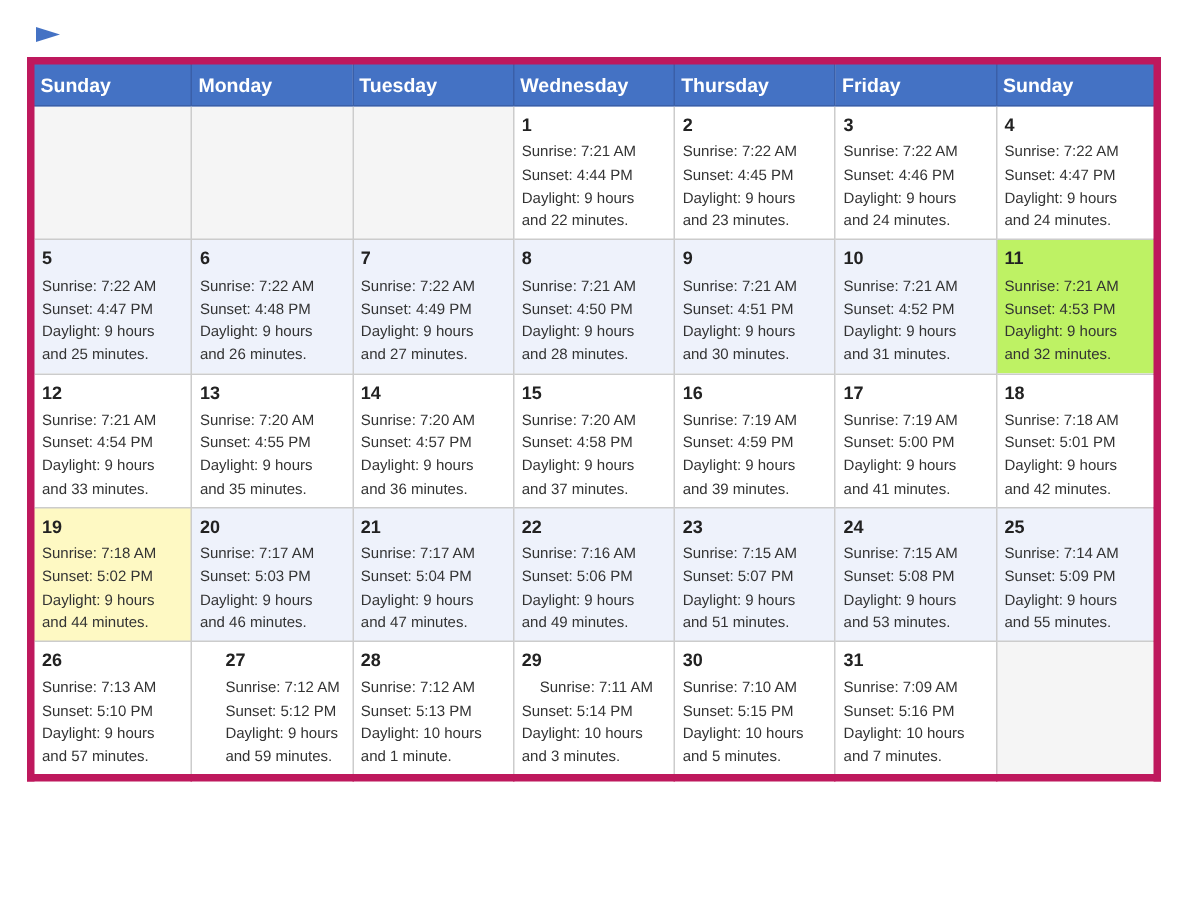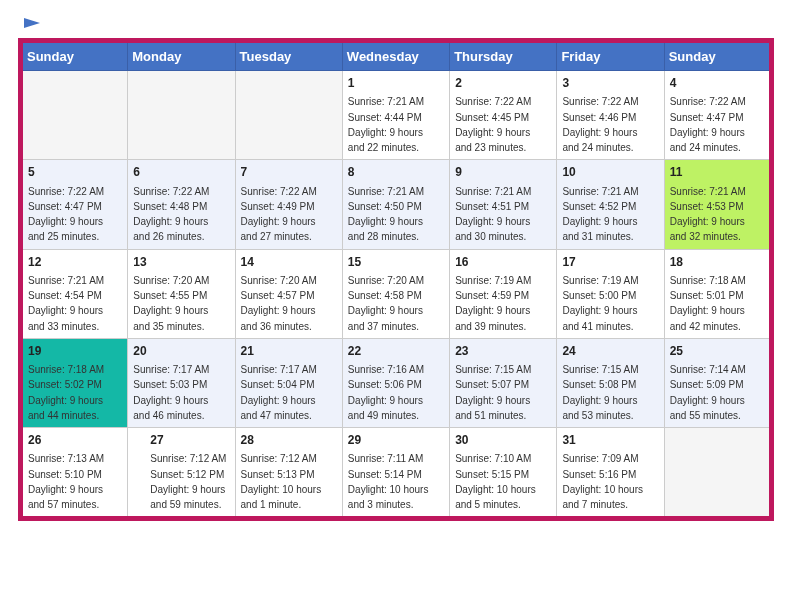--- a/index.html
+++ b/index.html
@@ -217,21 +217,21 @@
           <td style="background: rgb(255, 255, 255);"><span class="day-num">17</span><span class="day-info" style="white-space: pre-line;">Sunrise: 7:19 AM
 Sunset: 5:00 PM
 Daylight: 9 hours
 and 41 minutes.</span></td>
           <td style="background: rgb(255, 255, 255);"><span class="day-num">18</span><span class="day-info" style="white-space: pre-line;">Sunrise: 7:18 AM
 Sunset: 5:01 PM
 Daylight: 9 hours
 and 42 minutes.</span></td>
         </tr>
         <tr>
-          <td style="background: #14b8a6; margin-left: 12px;"><span class="day-num">19</span><span class="day-info" style="white-space: pre-line;">Sunrise: 7:18 AM
+          <td style="background: #fef9c3; margin-left: 12px;"><span class="day-num">19</span><span class="day-info" style="white-space: pre-line;">Sunrise: 7:18 AM
 Sunset: 5:02 PM
 Daylight: 9 hours
 and 44 minutes.</span></td>
           <td style="background: rgb(238, 242, 251);"><span class="day-num">20</span><span class="day-info" style="white-space: pre-line;">Sunrise: 7:17 AM
 Sunset: 5:03 PM
 Daylight: 9 hours
 and 46 minutes.</span></td>
           <td style="background: rgb(238, 242, 251);"><span class="day-num">21</span><span class="day-info" style="white-space: pre-line;">Sunrise: 7:17 AM
 Sunset: 5:04 PM
 Daylight: 9 hours
@@ -259,21 +259,21 @@
 Daylight: 9 hours
 and 57 minutes.</span></td>
           <td style="background: rgb(255, 255, 255); padding-left: 22px;"><span class="day-num">27</span><span class="day-info" style="white-space: pre-line;">Sunrise: 7:12 AM
 Sunset: 5:12 PM
 Daylight: 9 hours
 and 59 minutes.</span></td>
           <td style="background: rgb(255, 255, 255);"><span class="day-num">28</span><span class="day-info" style="white-space: pre-line;">Sunrise: 7:12 AM
 Sunset: 5:13 PM
 Daylight: 10 hours
 and 1 minute.</span></td>
-          <td style="background: rgb(255, 255, 255);"><span class="day-num">29</span><span class="day-info" style="white-space: pre-line;">Sunrise: 7:11 AM
+          <td style="background: rgb(255, 255, 255);"><span class="day-num">29</span><span class="day-info" style="white-space: pre-line; margin-left: 12px;">Sunrise: 7:11 AM
 Sunset: 5:14 PM
 Daylight: 10 hours
 and 3 minutes.</span></td>
           <td style="background: rgb(255, 255, 255); margin-left: 12px;"><span class="day-num">30</span><span class="day-info" style="white-space: pre-line;">Sunrise: 7:10 AM
 Sunset: 5:15 PM
 Daylight: 10 hours
 and 5 minutes.</span></td>
           <td style="background: rgb(255, 255, 255);"><span class="day-num">31</span><span class="day-info" style="white-space: pre-line; margin-top: 22px;">Sunrise: 7:09 AM
 Sunset: 5:16 PM
 Daylight: 10 hours

